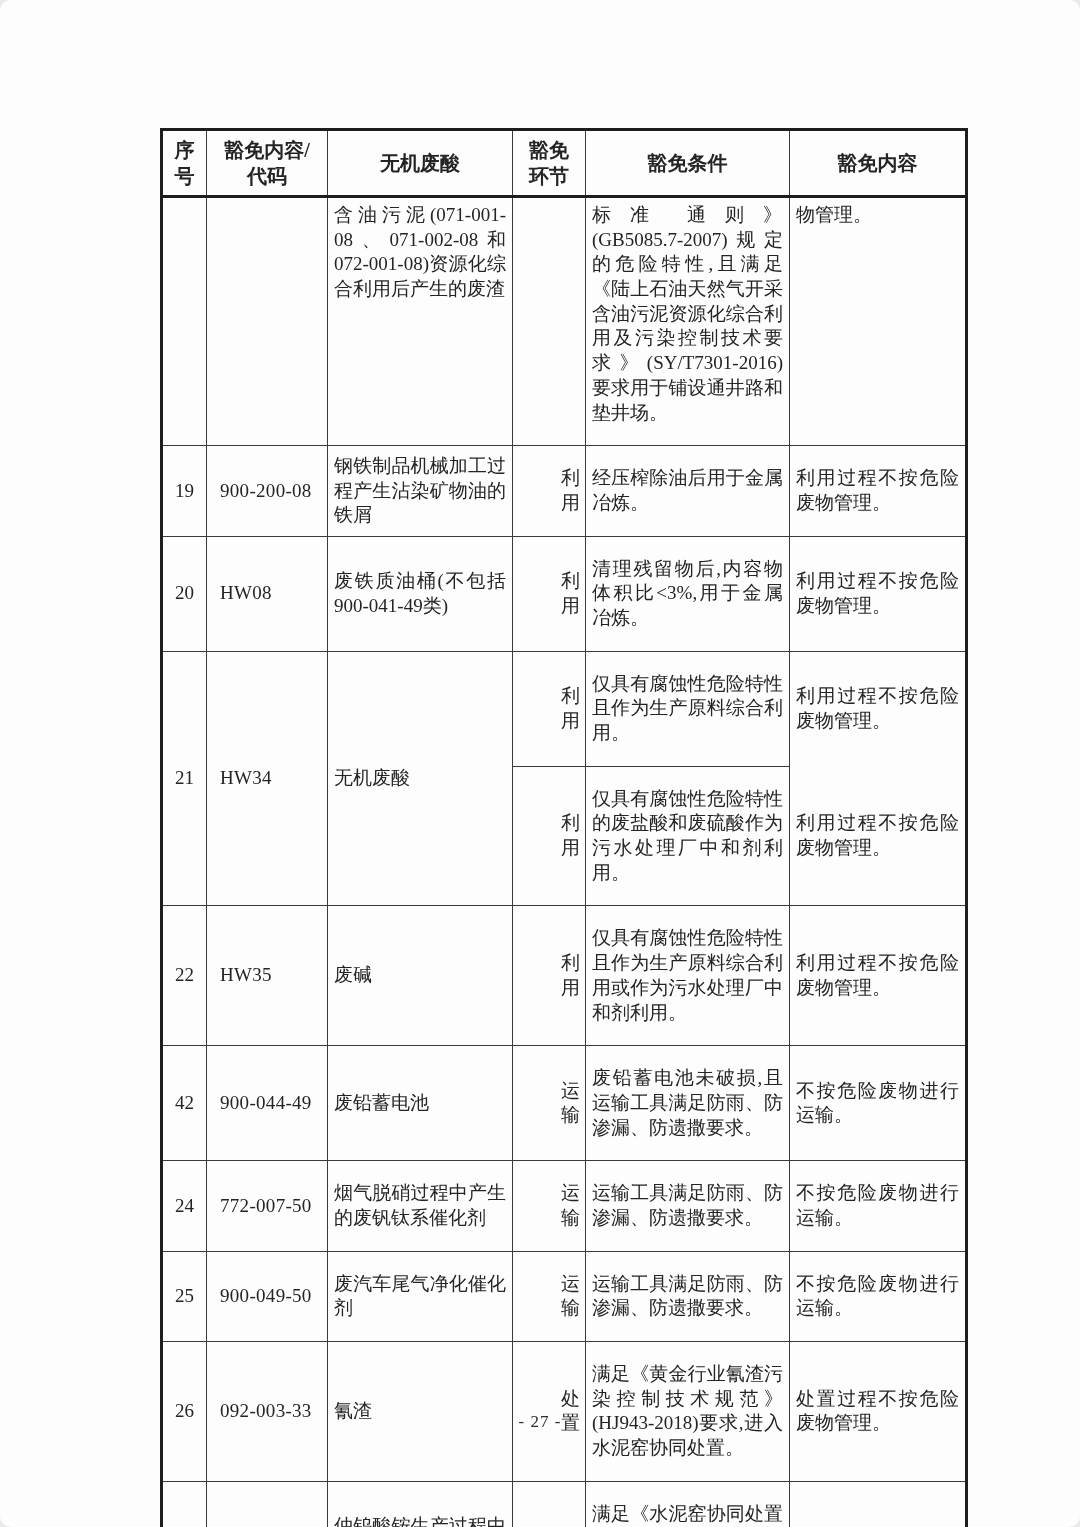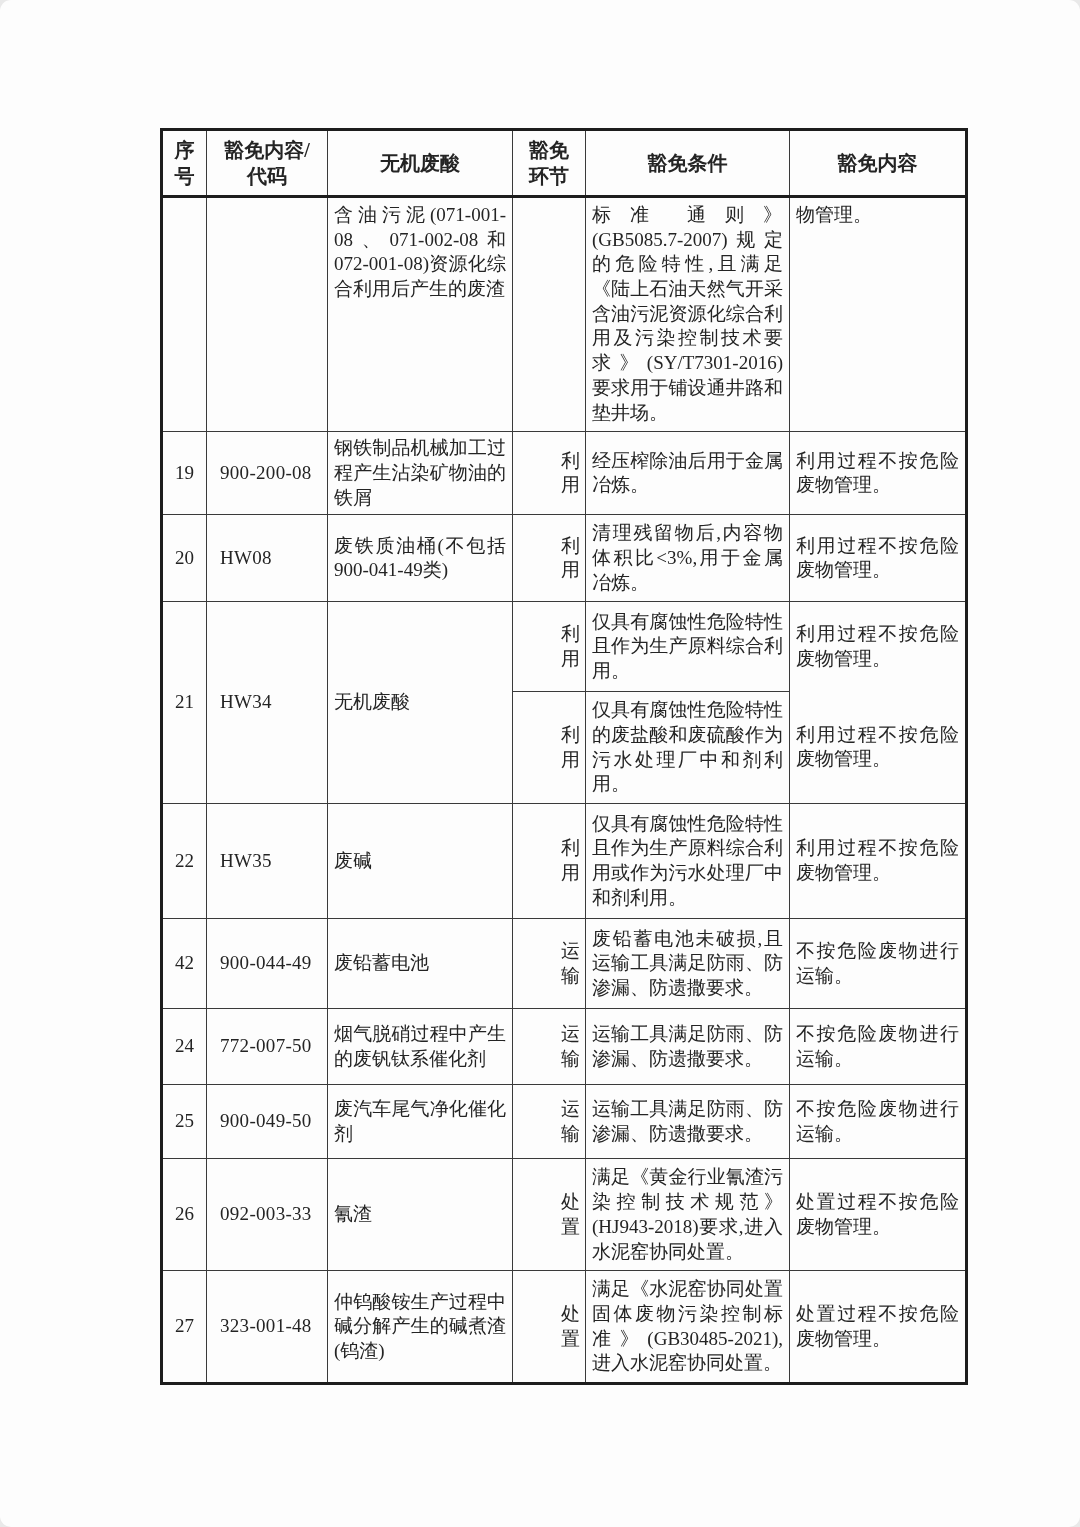--- a/index.html
+++ b/index.html
@@ -37,21 +37,21 @@
     text-align: center;
     white-space: pre-line;
     border-bottom: 3px solid #1d1d1d;
     font-size: 20px;
     padding: 6px 2px;
   }
   td.c0 { text-align: center; padding: 4px 2px; }
   td.c1 { text-align: left; padding-left: 13px; letter-spacing: 0.3px; }
   td.c2 { text-align: justify; padding: 4px 6px; }
   td.c3 { text-align: center; padding-left: 48px; }
-  td.c4 { text-align: justify; padding: 6px 6px; }
+  td.c4 { text-align: justify; padding: 20px 6px; }
   td.c5 { text-align: justify; padding: 12px 6px; }
   td.top { vertical-align: top; padding-top: 5px; margin-left: 24px; }
   td.pre { white-space: pre-line; }
   td.no-top { border-top: none; }
   td.no-btm { border-bottom: none; }
   .footer {
     position: absolute;
     top: 1412px;
     left: 0;
     width: 100%;
@@ -168,13 +168,14 @@
         <tr style="height: 102px;">
           <td class="c0">27</td>
           <td class="c1">323-001-48</td>
           <td class="c2">仲钨酸铵生产过程中碱分解产生的碱煮渣(钨渣)</td>
           <td class="c3">处置</td>
           <td class="c4">满足《水泥窑协同处置固体废物污染控制标准》(GB30485-2021),进入水泥窑协同处置。</td>
           <td class="c5">处置过程不按危险废物管理。</td>
         </tr>
       </tbody>
   </table>
+  <div class="footer">- 27 -</div>
 </div>
 
 </body></html>

